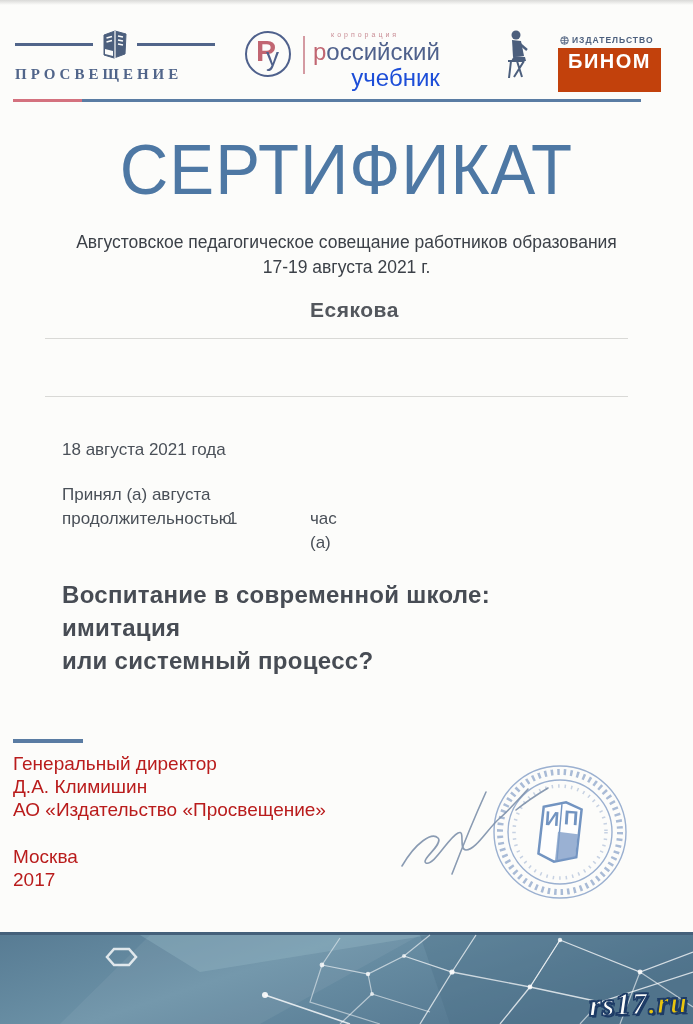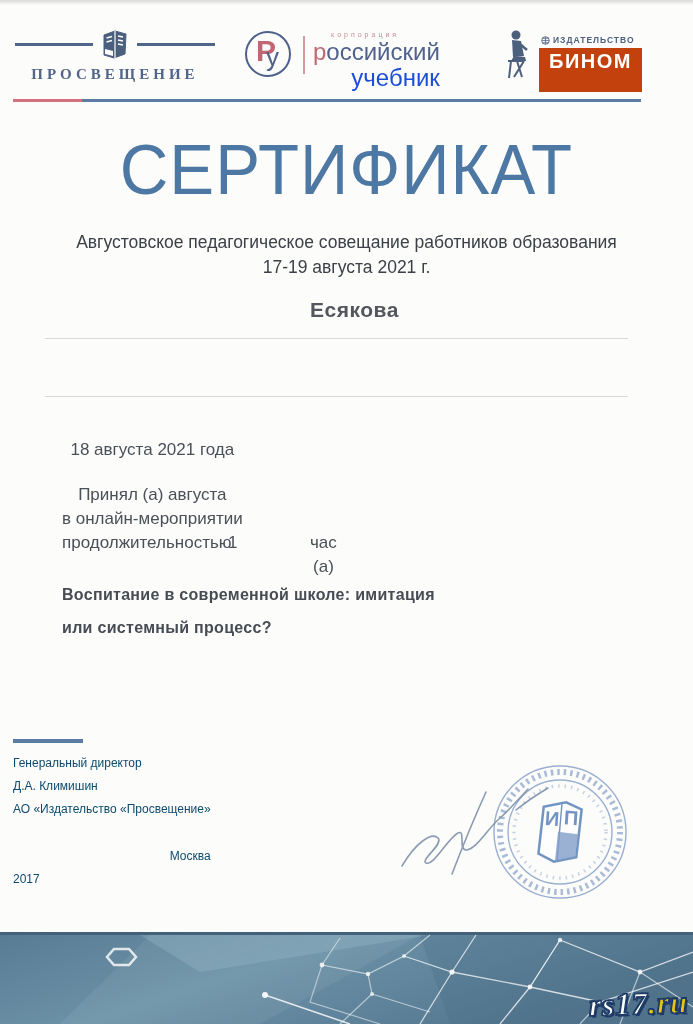--- a/index.html
+++ b/index.html
@@ -9,36 +9,36 @@
     font-family:"Liberation Sans",sans-serif;color:#4a5058;
   }
   .page::before{content:"";position:absolute;left:0;top:0;right:0;height:5px;
     background:linear-gradient(#d9d9d7,rgba(255,255,255,0));}
 
   
   .logo-prosv{position:absolute;left:15px;top:28px;width:200px;}
   .prosv-top{display:flex;align-items:center;height:32px;}
   .prosv-rule{flex:1;height:3px;background:#51658a;}
   .prosv-icon{width:30px;height:30px;margin:0 7px;flex:0 0 auto;}
-  .prosv-name{margin-top:6px;text-align:center;font-family:"Liberation Serif",serif;
+  .prosv-name{margin-top:6px;font-family:"Liberation Serif",serif;
     font-weight:bold;font-size:15px;letter-spacing:4px;color:#51658a;white-space:nowrap;}
 
   .logo-ru{position:absolute;left:245px;top:28px;display:flex;align-items:flex-start;}
   .ru-circle{position:relative;width:46px;height:46px;margin-top:3px;border:2.5px solid #4f618c;
     border-radius:50%;box-sizing:border-box;}
   .ru-p{position:absolute;left:9px;top:1px;font-size:30px;font-weight:bold;color:#c16672;}
   .ru-u{position:absolute;left:19px;top:9px;font-size:26px;color:#4f618c;}
   .ru-bar{width:2px;height:38px;background:#d49aa2;margin:8px 8px 0 12px;}
   .ru-text{line-height:1;}
   .ru-corp{font-size:7px;letter-spacing:3px;color:#c98d95;margin:3px 0 2px 18px;}
   .ru-line1{font-size:24px;color:#4f618c;}
   .ru-line1 .red{color:#c16672;}
   .ru-line2{font-size:24px;color:#1d4ed8;text-align:right;margin-top:2px;}
 
-  .logo-binom{position:absolute;left:503px;top:28px;display:flex;align-items:flex-start;}
+  .logo-binom{position:absolute;left:503px;top:28px;display:flex;align-items:flex-start;gap:19px;}
   .binom-person{width:26px;height:50px;margin-top:2px;}
   .binom-right{margin-left:10px;}
   .binom-top{display:flex;align-items:center;font-size:8.5px;font-weight:bold;
     letter-spacing:1px;color:#4c5f7d;margin:7px 0 3px 2px;}
   .binom-globe{width:9px;height:9px;margin-right:3px;flex:0 0 auto;}
   .binom-box{background:#c2410c;color:#fff;font-weight:bold;font-size:20px;
     letter-spacing:1.5px;padding:2px 10px 19px;display:inline-block;}
 
   
   .divider{position:absolute;left:13px;top:99px;width:628px;height:3px;display:flex;}
@@ -53,35 +53,35 @@
     font-size:17.5px;line-height:25px;color:#3c4148;}
 
   
   .name-block{position:absolute;left:8px;width:693px;text-align:center;
     font-size:21px;font-weight:bold;letter-spacing:.5px;color:#53575d;}
   .last-name{top:298px;} .first-name{top:358px;}
   .name-line{position:absolute;left:45px;width:583px;height:1px;background:#d9d9d6;}
   .line1{top:338px;} .line2{top:396px;}
 
   
-  .details{position:absolute;left:62px;top:440px;font-size:17px;color:#4a5058;text-align:center;}
+  .details{position:absolute;left:62px;top:440px;font-size:17px;color:#4a5058;}
   .d-date{margin-bottom:23px;}
   .d-row{line-height:24px;}
   .dur-row{position:relative;height:24px;}
   .dur-label{position:absolute;left:0;}
   .dur-value{position:absolute;left:166px;}
   .dur-unit{position:absolute;left:248px;}
 
   .event-title{position:absolute;left:62px;top:578px;width:520px;
-    font-size:16px;font-weight:bold;line-height:33px;color:#474c54;letter-spacing:.3px;}
+    font-size:24px;font-weight:bold;line-height:33px;color:#474c54;letter-spacing:.3px;}
 
   
   .sig-rule{position:absolute;left:13px;top:739px;width:70px;height:3.5px;background:#5a7ca3;}
-  .sig-block{position:absolute;left:13px;top:752px;font-size:12px;line-height:23px;color:#0c4a6e;}
-  .sig-city{margin-top:24px;text-align:right;}
+  .sig-block{position:absolute;left:13px;top:752px;font-size:19px;line-height:23px;color:#b91c1c;}
+  .sig-city{margin-top:24px;}
 
   .stamp-wrap{position:absolute;left:488px;top:760px;width:144px;height:144px;}
   .signature-wrap{position:absolute;left:396px;top:776px;width:170px;height:112px;}
 
   
   .footer{position:absolute;left:0;top:932px;width:693px;height:92px;}
   .watermark{position:absolute;right:5px;bottom:2px;z-index:5;
     font-family:"Liberation Serif",serif;font-weight:bold;font-style:italic;
     font-size:31px;letter-spacing:1px;transform:rotate(-2deg);
     -webkit-text-stroke:1.3px #1d3b66;
@@ -152,21 +152,20 @@
     <div>17-19 августа 2021 г.</div>
   </div>
 
   <div class="name-block last-name">Есякова</div>
   <div class="name-line line1"></div>
   <div class="name-line line2"></div>
 
   <div class="details">
     <div class="d-date">18 августа 2021 года</div>
     <div class="d-row">Принял (а) августа</div>
-    <div class="d-row">в онлайн-мероприятии</div>
     <div class="d-row dur-row">
       <span class="dur-label">продолжительностью</span>
       <span class="dur-value">1</span>
       <span class="dur-unit">час (а)</span>
     </div>
   </div>
 
   <div class="event-title">
     <div>Воспитание в современной школе: имитация</div>
     <div>или системный процесс?</div>

